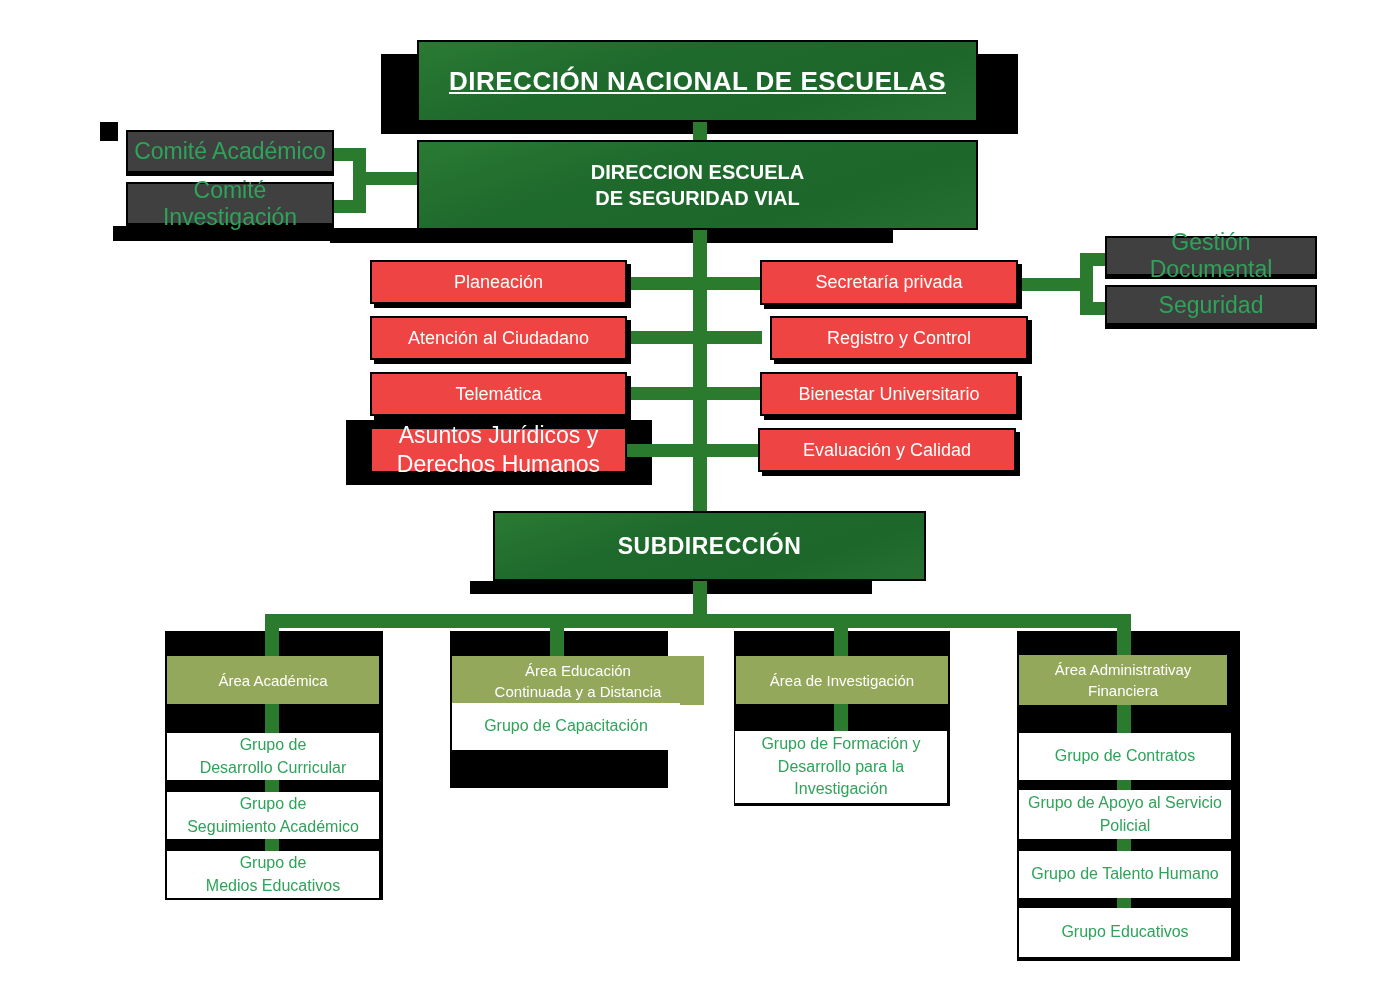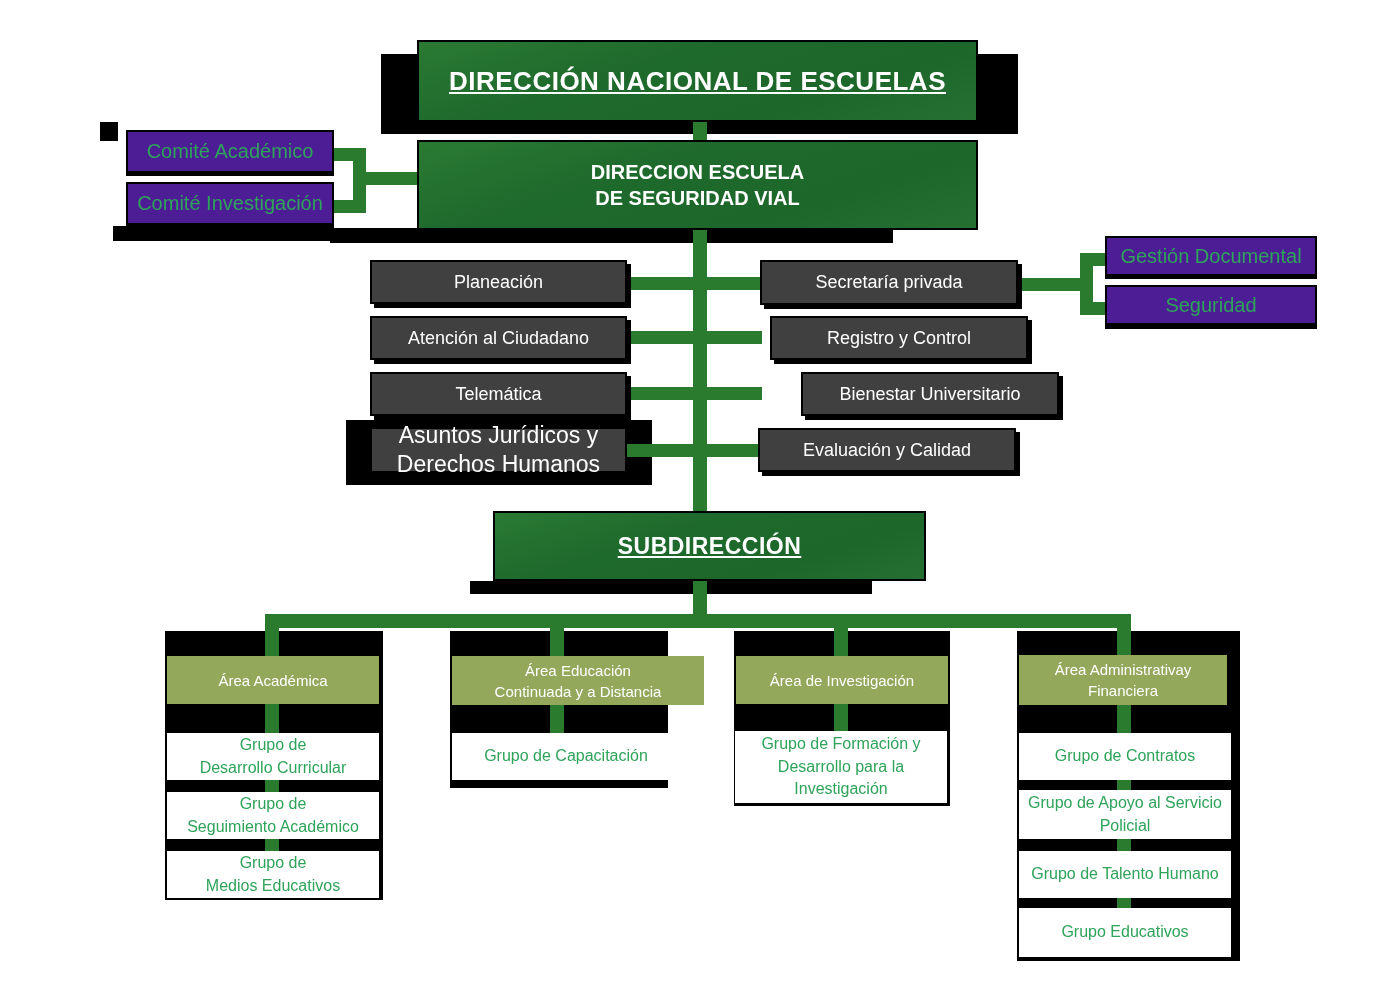--- a/index.html
+++ b/index.html
@@ -14,29 +14,29 @@
     text-align:center;white-space:pre-line;box-sizing:border-box;
   }
   .dark{
     background:linear-gradient(162deg,#2a7a33 0%,#1e692c 38%,#1d672b 72%,#257031 100%);
     color:#ffffff;font-weight:bold;border:2px solid #000;
   }
   .title1{font-size:26px;letter-spacing:0.5px;text-decoration:underline;}
   .title2{font-size:20px;line-height:1.3;}
   .title3{font-size:23px;letter-spacing:0.5px;}
   .olive{
-    background:#404040;color:#ffffff;border:2px solid #000;
+    background:#ef4444;color:#ffffff;border:2px solid #000;
     font-size:18px;box-shadow:4px 4px 0 #000;line-height:1.25;
   }
   .olive-flat{ 
     background:#94A85B;color:#ffffff;font-size:15px;line-height:1.4;border:none;box-shadow:none;
   }
   .whitebox{
-    background:#4c1d95;color:#2EA35A;border:2px solid #000;border-bottom-width:5px;
-    font-size:20px;
+    background:#404040;color:#2EA35A;border:2px solid #000;border-bottom-width:5px;
+    font-size:23px;
   }
   .groupbox{
     background:#ffffff;color:#2EA35A;font-size:16px;line-height:1.4;border:none;
   }
   .colblack{position:absolute;background:#000;z-index:0;}
 </style>
 </head>
 <body>
 
 <div class="stage">
@@ -77,41 +77,41 @@
   <div class="node whitebox" style="left:126px;top:130px;width:208px;height:46px;">Comité Académico</div>
   <div class="node whitebox" style="left:126px;top:182px;width:208px;height:46px;">Comité Investigación</div>
 
   <div class="node olive" style="left:370px;top:260px;width:257px;height:44px;">Planeación</div>
   <div class="node olive" style="left:370px;top:316px;width:257px;height:44px;">Atención al Ciudadano</div>
   <div class="node olive" style="left:370px;top:372px;width:257px;height:44px;">Telemática</div>
   <div class="node olive" style="left:370px;top:427px;width:257px;height:46px;font-size:23px;box-shadow:none;">Asuntos Jurídicos y Derechos Humanos</div>
 
   <div class="node olive" style="left:760px;top:260px;width:258px;height:45px;">Secretaría privada</div>
   <div class="node olive" style="left:760px;top:316px;width:258px;height:44px;margin-left:10px;">Registro y Control</div>
-  <div class="node olive" style="left:760px;top:372px;width:258px;height:44px;margin-left:41px;">Bienestar Universitario</div>
+  <div class="node olive" style="left:760px;top:372px;width:258px;height:44px;">Bienestar Universitario</div>
   <div class="node olive" style="left:758px;top:428px;width:258px;height:44px;">Evaluación y Calidad</div>
 
   <div class="node whitebox" style="left:1105px;top:236px;width:212px;height:43px;">Gestión Documental</div>
   <div class="node whitebox" style="left:1105px;top:285px;width:212px;height:44px;border-bottom-width:6px;">Seguridad</div>
 
-  <div class="node dark title3" style="left:493px;top:511px;width:433px;height:70px;text-decoration:underline;">SUBDIRECCIÓN</div>
+  <div class="node dark title3" style="left:493px;top:511px;width:433px;height:70px;">SUBDIRECCIÓN</div>
 
   <div class="colblack" style="left:165px;top:631px;width:218px;height:269px;"></div>
   <div class="node olive-flat" style="left:167px;top:656px;width:212px;height:48px;">Área Académica</div>
   <div class="node groupbox" style="left:167px;top:733px;width:212px;height:47px;">Grupo de
 Desarrollo Curricular</div>
   <div class="node groupbox" style="left:167px;top:792px;width:212px;height:47px;">Grupo de
 Seguimiento Académico</div>
   <div class="node groupbox" style="left:167px;top:851px;width:212px;height:47px;">Grupo de
 Medios Educativos</div>
 
   <div class="colblack" style="left:450px;top:631px;width:218px;height:157px;"></div>
   <div class="node olive-flat" style="left:452px;top:656px;width:252px;height:49px;">Área Educación
 Continuada y a Distancia</div>
-  <div class="node groupbox" style="left:452px;top:733px;width:228px;height:47px;">Grupo de Capacitación</div>
+  <div class="node groupbox" style="left:452px;top:703px;width:228px;height:47px;">Grupo de Capacitación</div>
 
   <div class="colblack" style="left:734px;top:631px;width:216px;height:175px;"></div>
   <div class="node olive-flat" style="left:736px;top:656px;width:212px;height:48px;">Área de Investigación</div>
   <div class="node groupbox" style="left:735px;top:731px;width:212px;height:72px;">Grupo de Formación y
 Desarrollo para la
 Investigación</div>
 
   <div class="colblack" style="left:1017px;top:631px;width:223px;height:330px;"></div>
   <div class="node olive-flat" style="left:1019px;top:655px;width:208px;height:50px;">Área Administrativay
 Financiera</div>

